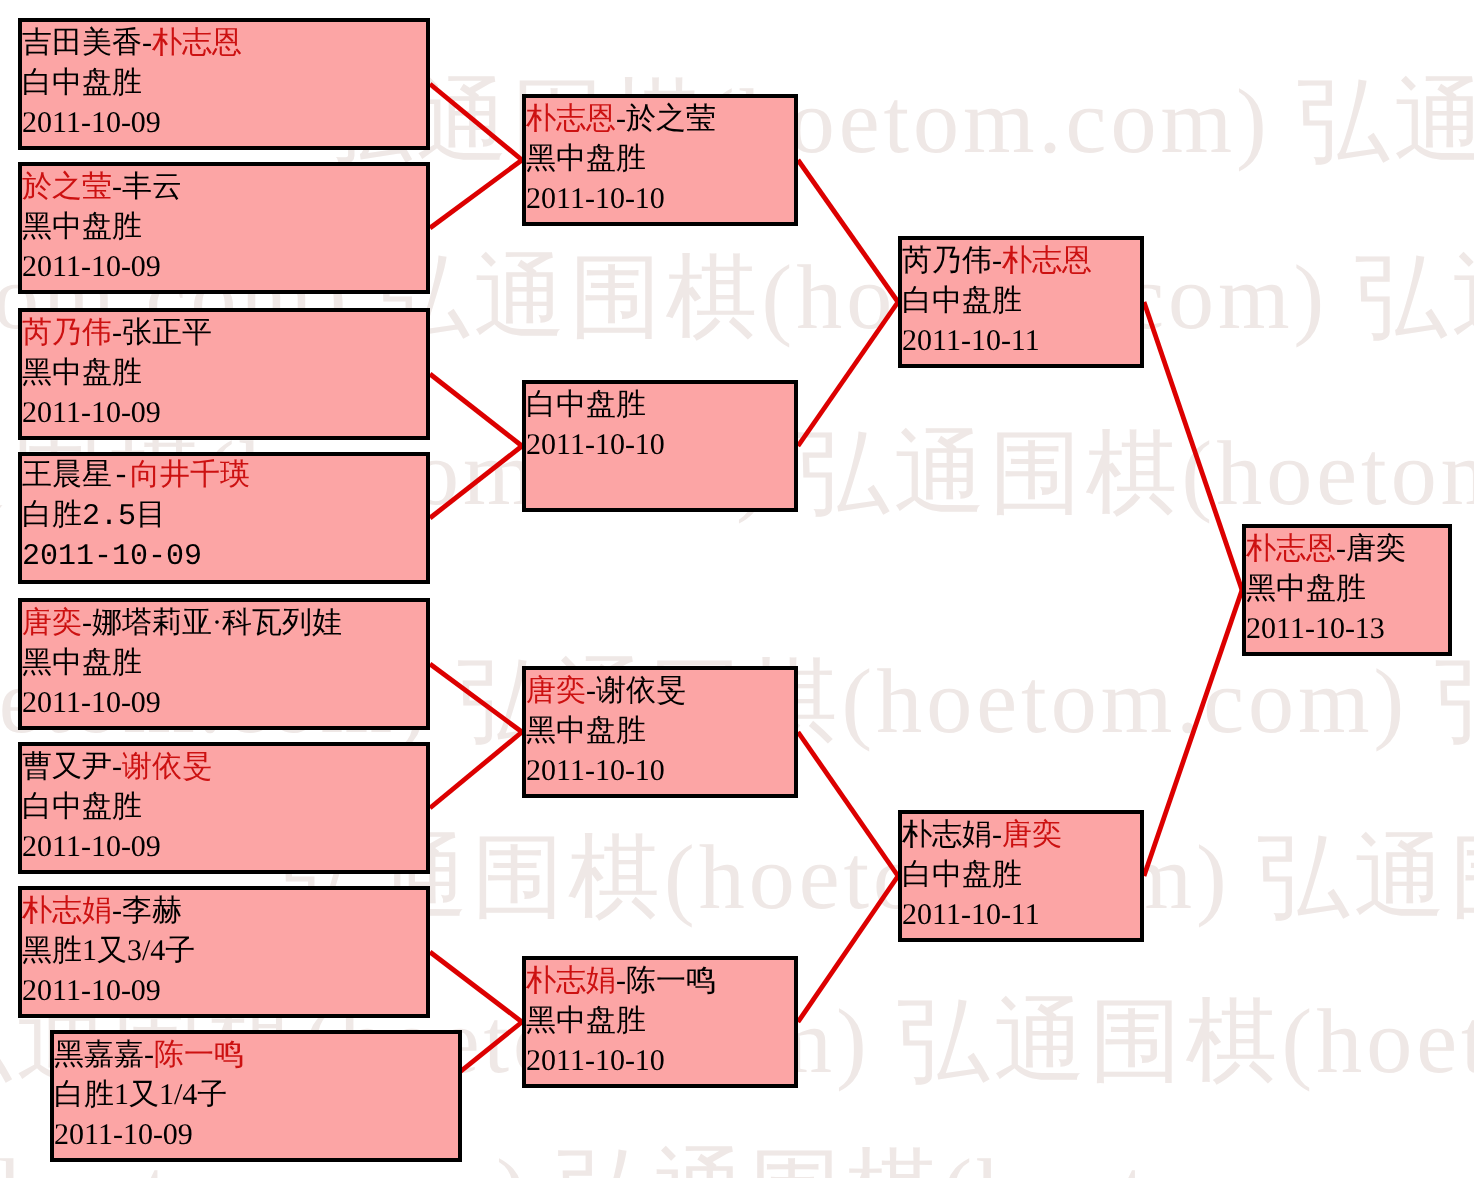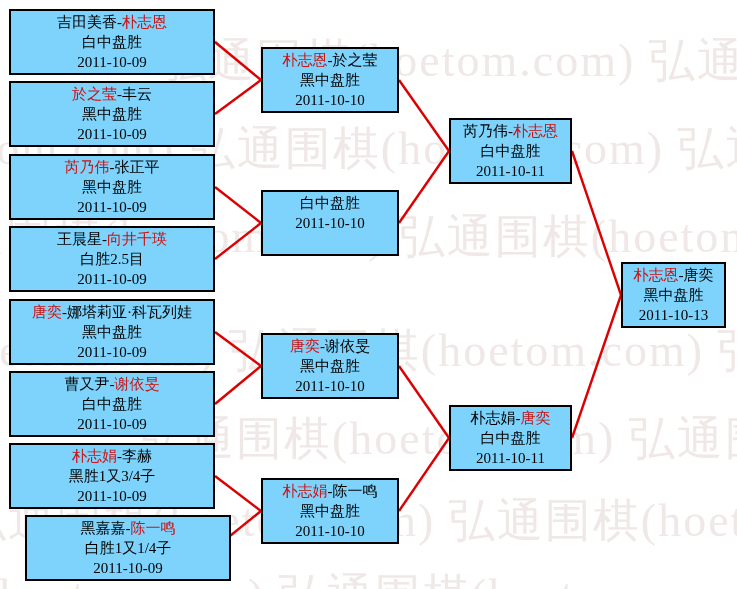--- a/index.html
+++ b/index.html
@@ -11,31 +11,31 @@
   
   .wm-row{
     position:absolute;white-space:nowrap;
     font-size:46px;color:#efe8e6;letter-spacing:2px;
     user-select:none;z-index:0;
   }
   
   #lines{position:absolute;left:0;top:0;z-index:1;}
   
   .m{
-    position:absolute;z-index:2;background:#7dd3fc;
-    border:2px solid #000000;text-align:center;
+    position:absolute;z-index:2;background:#fca5a5;
+    border:2px solid #000000;text-align:left;
     font-size:15px;line-height:20px;color:#000000;
     padding:1px 0;height:60px;
   }
   .m .win{color:#cc1111;}
   .r1{left:9px;width:202px;}
   .r2{left:261px;width:134px;}
   .sf{left:449px;width:119px;}
   .fin{left:621px;width:101px;}
-  .p-r1-0{top:9px;}  .p-r1-1{top:81px;}  .p-r1-2{top:154px;} .p-r1-3{top:226px;}
+  .p-r1-0{top:9px;}  .p-r1-1{top:81px;}  .p-r1-2{top:154px;} .p-r1-3{top:226px;font-family:Liberation Mono, monospace;}
   .p-r1-4{top:299px;} .p-r1-5{top:371px;} .p-r1-6{top:443px;} .p-r1-7{top:515px;margin-left:16px;}
   .p-r2-0{top:47px;}  .p-r2-1{top:190px;} .p-r2-2{top:333px;} .p-r2-3{top:478px;}
   .p-sf-0{top:118px;} .p-sf-1{top:405px;}
   .p-f-0{top:262px;}
 </style>
 </head>
 <body>
 
 <div class="wm-row" style="top:30px;left:160px;">弘通围棋(hoetom.com) 弘通围棋(hoetom.com) 弘通围棋(hoetom.com)</div>
 <div class="wm-row" style="top:118px;left:-300px;">弘通围棋(hoetom.com) 弘通围棋(hoetom.com) 弘通围棋(hoetom.com)</div>

